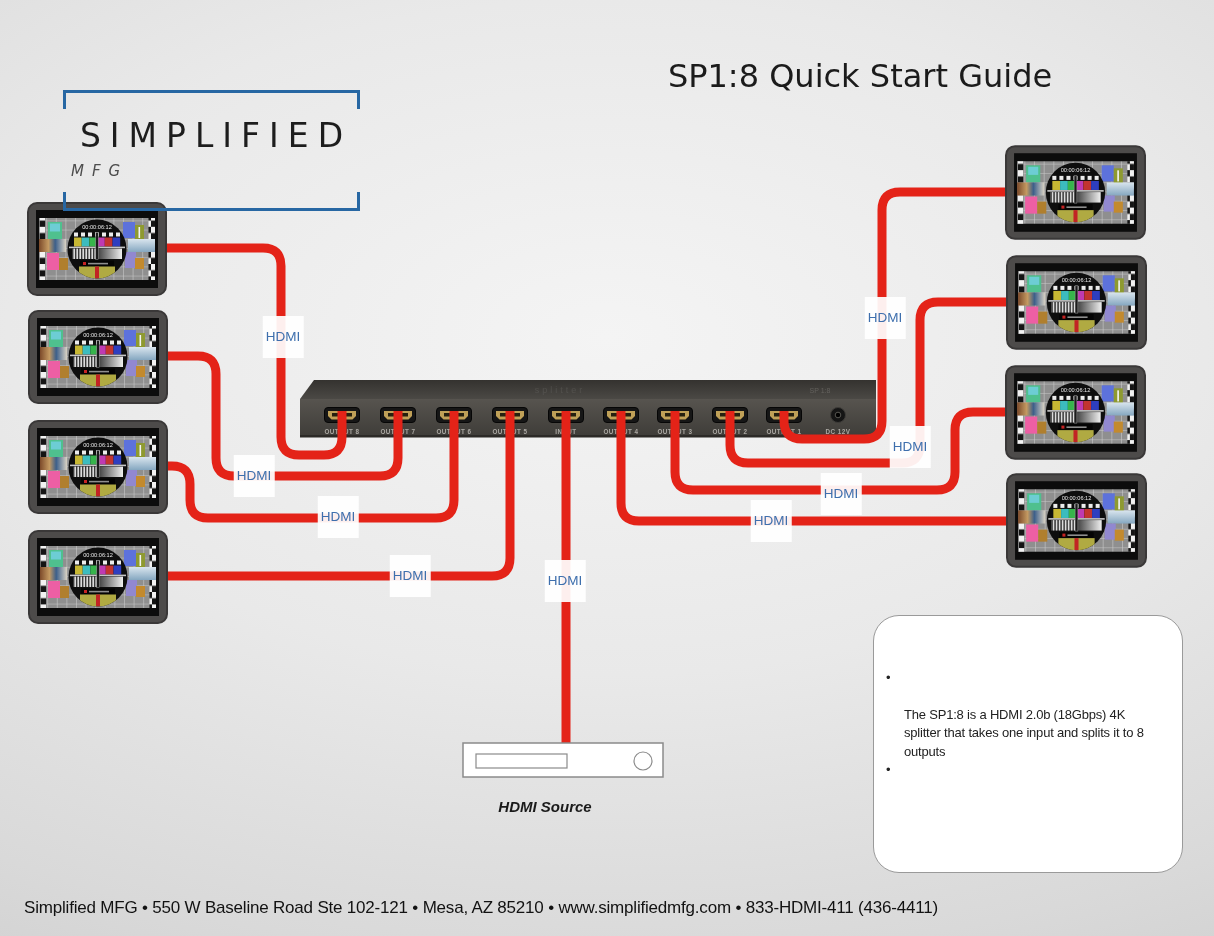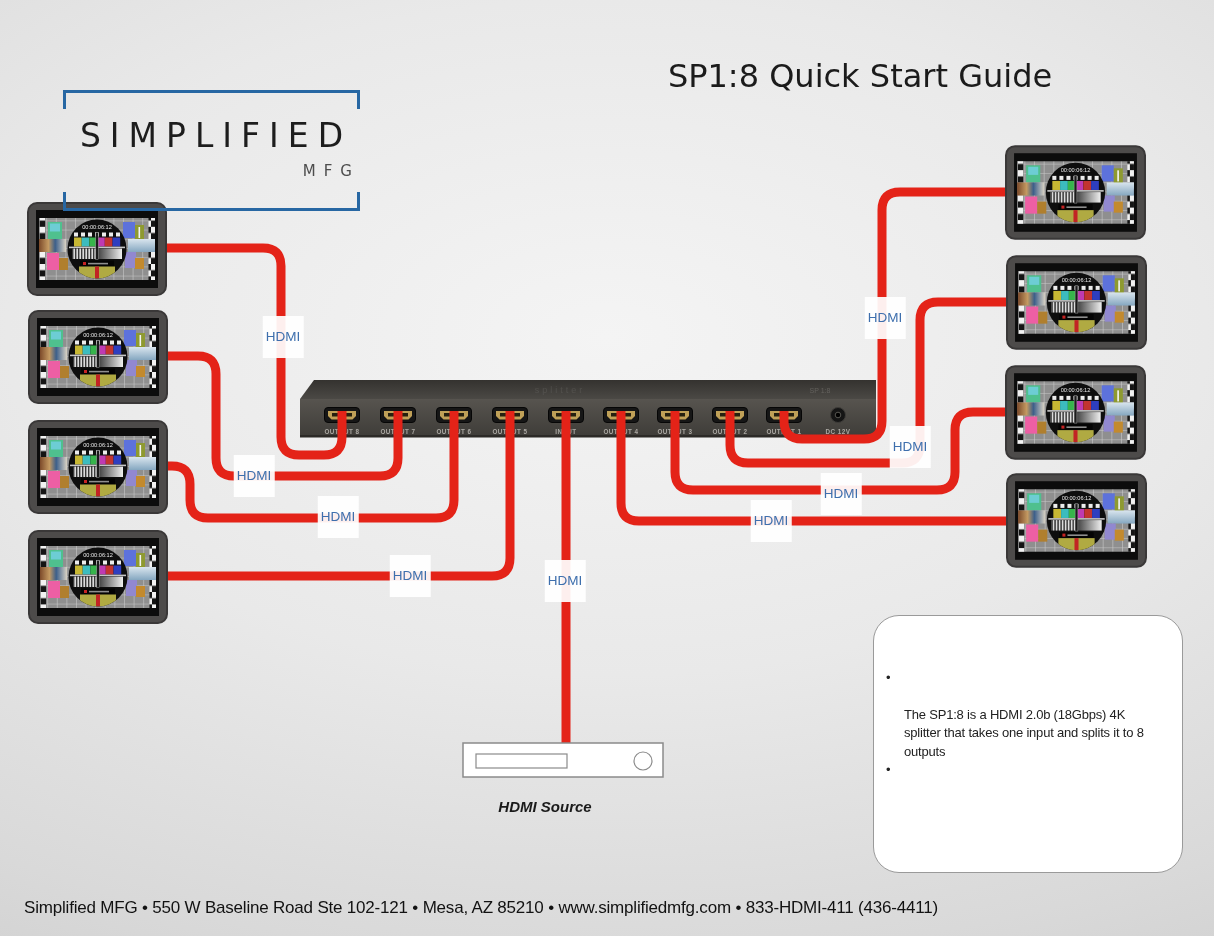--- a/index.html
+++ b/index.html
@@ -11,22 +11,22 @@
   .diagram-svg{position:absolute;left:0;top:0;}
   svg text{font-family:"Liberation Sans", sans-serif;}
 
   
   .logo{position:absolute;left:63px;top:42px;width:297px;height:121px;margin-top:48px;}
   .logo .frame-top{position:absolute;left:0;right:0;top:0;height:16px;border:3px solid #2767a3;border-bottom:none;}
   .logo .frame-bottom{position:absolute;left:0;right:0;bottom:0;height:16px;border:3px solid #2767a3;border-top:none;}
   .logo .word{position:absolute;left:0;right:0;top:26px;text-align:center;
     font-family:"DejaVu Sans", sans-serif;font-size:33px;font-weight:400;color:#1d1d1d;
     letter-spacing:9px;padding-left:9px;}
-  .logo .sub{position:absolute;left:0;right:0;top:72px;text-align:right;
-    font-family:"DejaVu Sans", sans-serif;font-size:15px;color:#4d4d4d;letter-spacing:8px;padding-left:8px;}
+  .logo .sub{position:absolute;left:0;right:0;top:72px;text-align:left;
+    font-family:"DejaVu Sans", sans-serif;font-size:15px;color:#4d4d4d;letter-spacing:8px;padding-left:8px;font-style:italic;}
 
   .title{position:absolute;left:610px;top:57px;width:500px;text-align:center;
     font-family:"DejaVu Sans", sans-serif;font-size:32px;font-weight:400;color:#1b1b1b;}
 
   
   .hdmi-tag{position:absolute;transform:translate(-50%,-50%);
     background:rgba(255,255,255,0.93);color:#3e6fad;font-size:13.5px;line-height:16px;
     padding:13px 3px;white-space:nowrap;}
 
   .source-label{position:absolute;left:445px;top:798px;width:200px;text-align:center;

